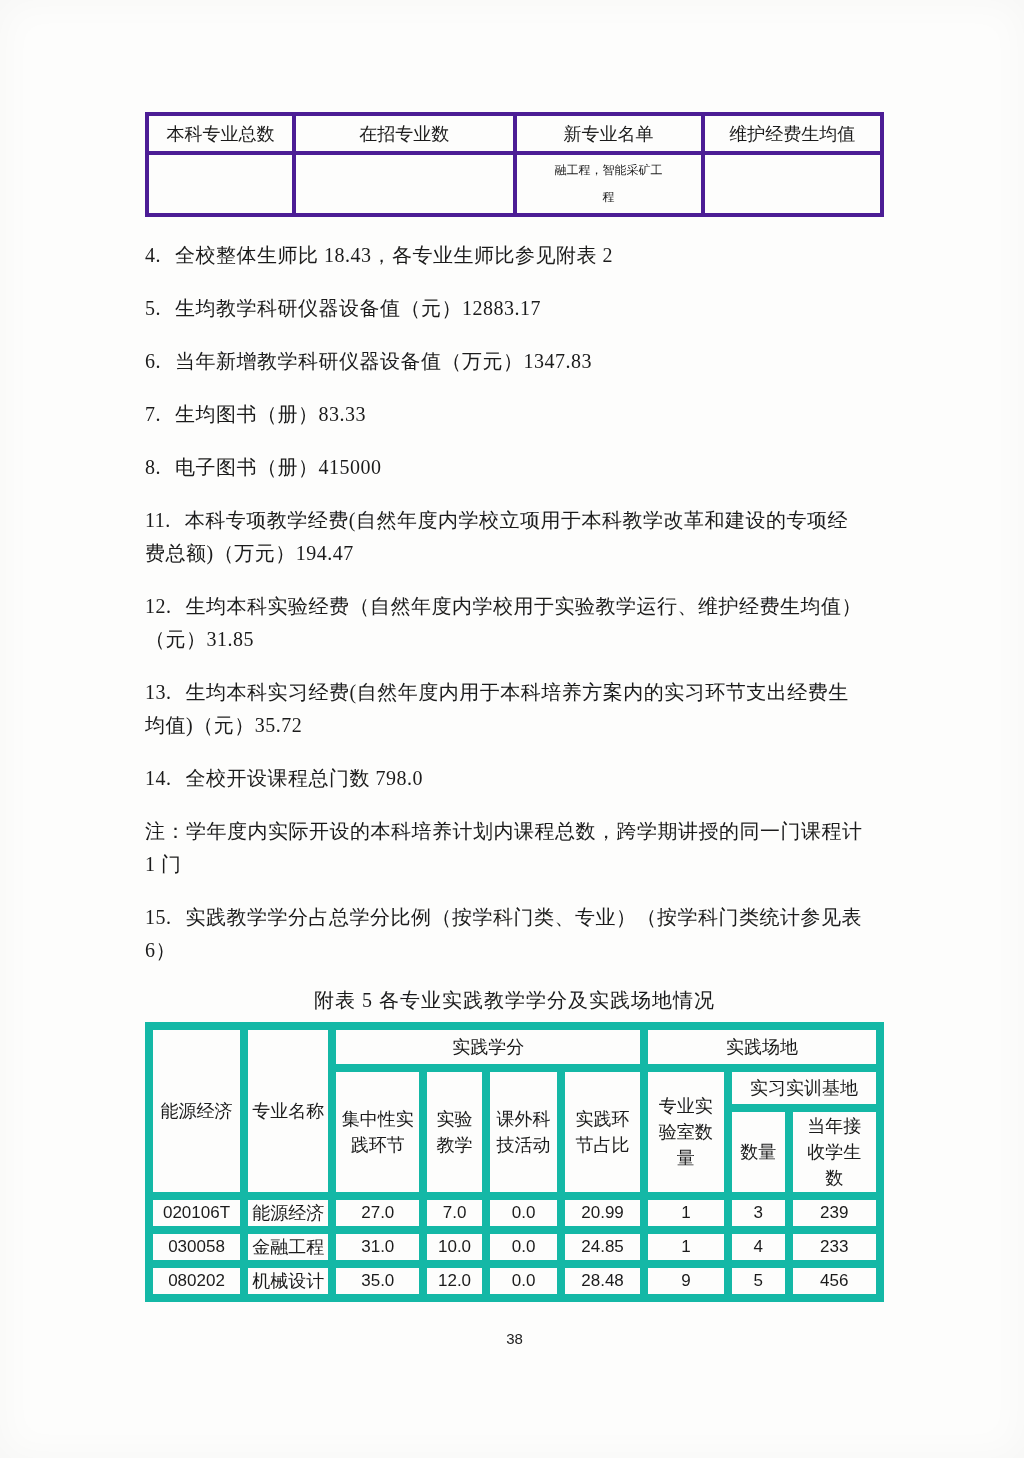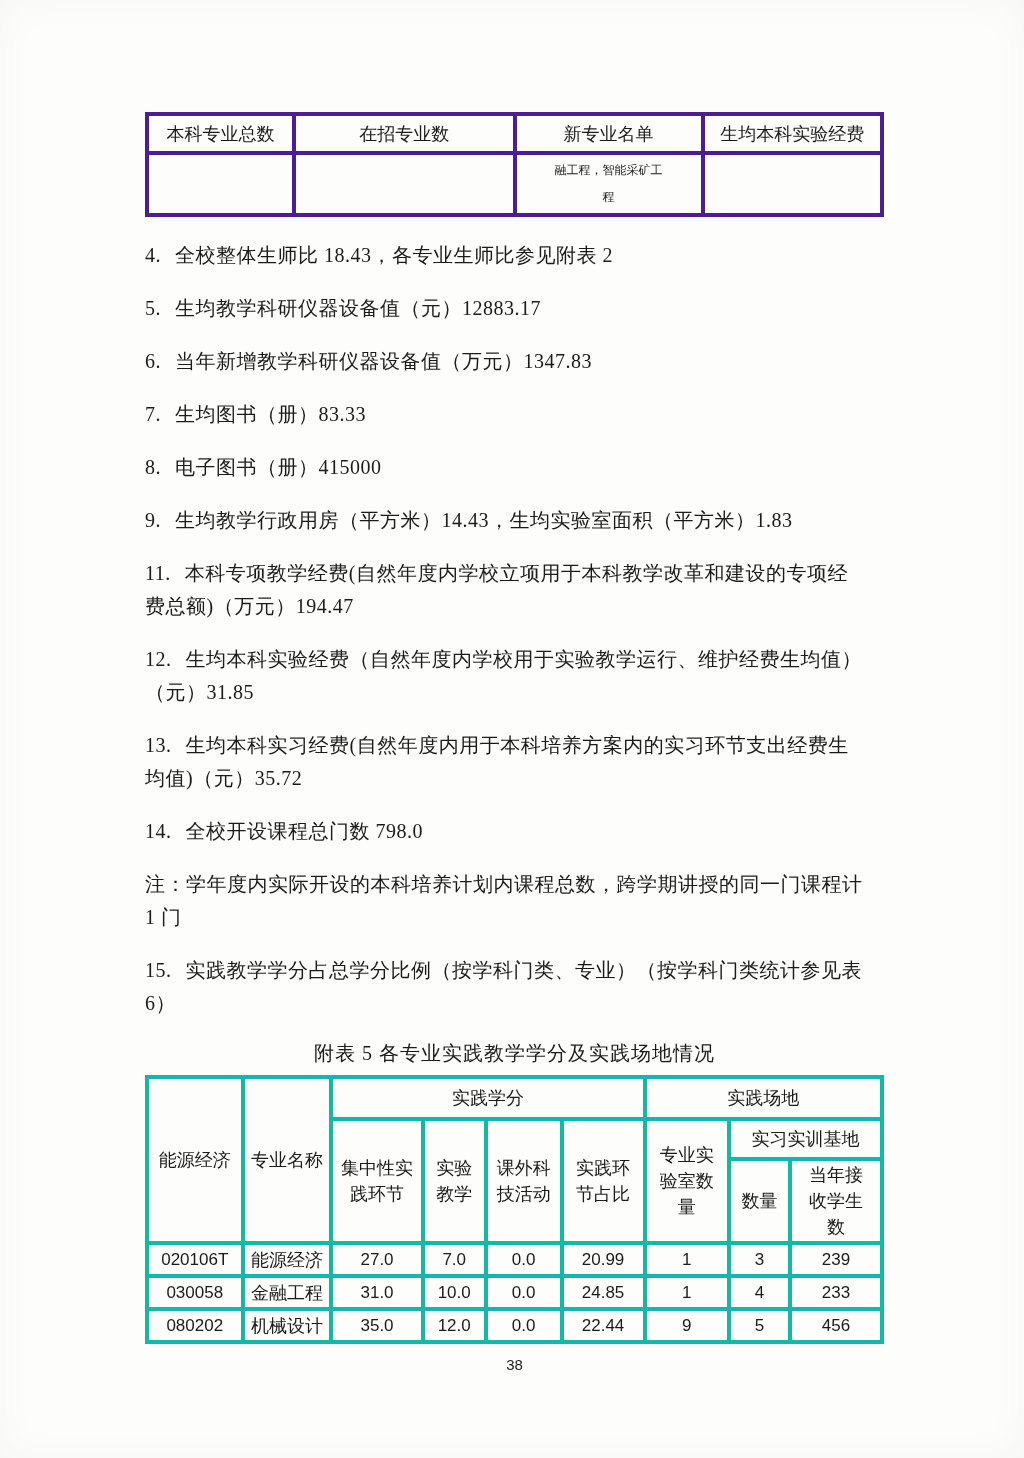--- a/index.html
+++ b/index.html
@@ -59,21 +59,21 @@
     font-size: 20px;
     letter-spacing: 1px;
     margin: 4px 0 8px 0;
   }
   table.t5 {
     width: 100%;
     border-collapse: collapse;
     table-layout: fixed;
   }
   table.t5 th, table.t5 td {
-    border: 4px solid #14b8a6;
+    border: 8px solid #14b8a6;
     font-weight: normal;
     text-align: center;
     vertical-align: middle;
     padding: 1px 4px;
   }
   table.t5 th {
     font-size: 18px;
     line-height: 26px;
     white-space: pre-line;
   }
@@ -84,21 +84,21 @@
   table.t5 tbody td { font-size: 17px; }
   table.t5 tbody td.sans {
     font-family: "Liberation Sans", "DejaVu Sans", sans-serif;
     font-size: 17px;
   }
   table.t5 tbody td.zh { font-size: 18px; }
 
   
   .pagenum {
     text-align: center;
-    margin-top: 12px;
+    margin-top: 28px;
     font-family: "Liberation Sans", "DejaVu Sans", sans-serif;
     font-size: 15px;
     color: #222;
   }
 </style>
 </head>
 <body>
 
 <div class="page">
 
@@ -107,41 +107,40 @@
       <col style="width:20%">
         <col style="width:30%">
         <col style="width:25.6%">
         <col style="width:24.4%">
     </colgroup>
     <thead>
       <tr>
         <th>本科专业总数</th>
         <th>在招专业数</th>
         <th>新专业名单</th>
-        <th>生均本科实验经费</th>
+        <th>维护经费生均值</th>
       </tr>
     </thead>
     <tbody>
       <tr>
         <td></td>
         <td></td>
         <td>融工程，智能采矿工
 程</td>
         <td></td>
       </tr>
     </tbody>
   </table>
 
   <div class="items">
     <p class="item"><span class="num">4.</span><span class="txt">全校整体生师比 18.43，各专业生师比参见附表 2</span></p>
     <p class="item"><span class="num">5.</span><span class="txt">生均教学科研仪器设备值（元）12883.17</span></p>
     <p class="item"><span class="num">6.</span><span class="txt">当年新增教学科研仪器设备值（万元）1347.83</span></p>
     <p class="item"><span class="num">7.</span><span class="txt">生均图书（册）83.33</span></p>
     <p class="item"><span class="num">8.</span><span class="txt">电子图书（册）415000</span></p>
-    <p class="item"><span class="num">9.</span><span class="txt">生均教学行政用房（平方米）14.43，生均实验室面积（平方米）1.83</span></p>
     <p class="item"><span class="num">11.</span><span class="txt">本科专项教学经费(自然年度内学校立项用于本科教学改革和建设的专项经
 费总额)（万元）194.47</span></p>
     <p class="item"><span class="num">12.</span><span class="txt">生均本科实验经费（自然年度内学校用于实验教学运行、维护经费生均值）
 （元）31.85</span></p>
     <p class="item"><span class="num">13.</span><span class="txt">生均本科实习经费(自然年度内用于本科培养方案内的实习环节支出经费生
 均值)（元）35.72</span></p>
     <p class="item"><span class="num">14.</span><span class="txt">全校开设课程总门数 798.0</span></p>
     <p class="note">注：学年度内实际开设的本科培养计划内课程总数，跨学期讲授的同一门课程计
 1 门</p>
     <p class="item"><span class="num">15.</span><span class="txt">实践教学学分占总学分比例（按学科门类、专业）（按学科门类统计参见表
@@ -212,21 +211,21 @@
         <td class="sans">1</td>
         <td class="sans">4</td>
         <td class="sans">233</td>
       </tr>
       <tr>
         <td class="sans">080202</td>
         <td class="zh">机械设计</td>
         <td class="sans">35.0</td>
         <td class="sans">12.0</td>
         <td class="sans">0.0</td>
-        <td class="sans">22.44</td>
+        <td class="sans">28.48</td>
         <td class="sans">9</td>
         <td class="sans">5</td>
         <td class="sans">456</td>
       </tr>
     </tbody>
   </table>
 
   <div class="pagenum">38</div>
 
 </div>

